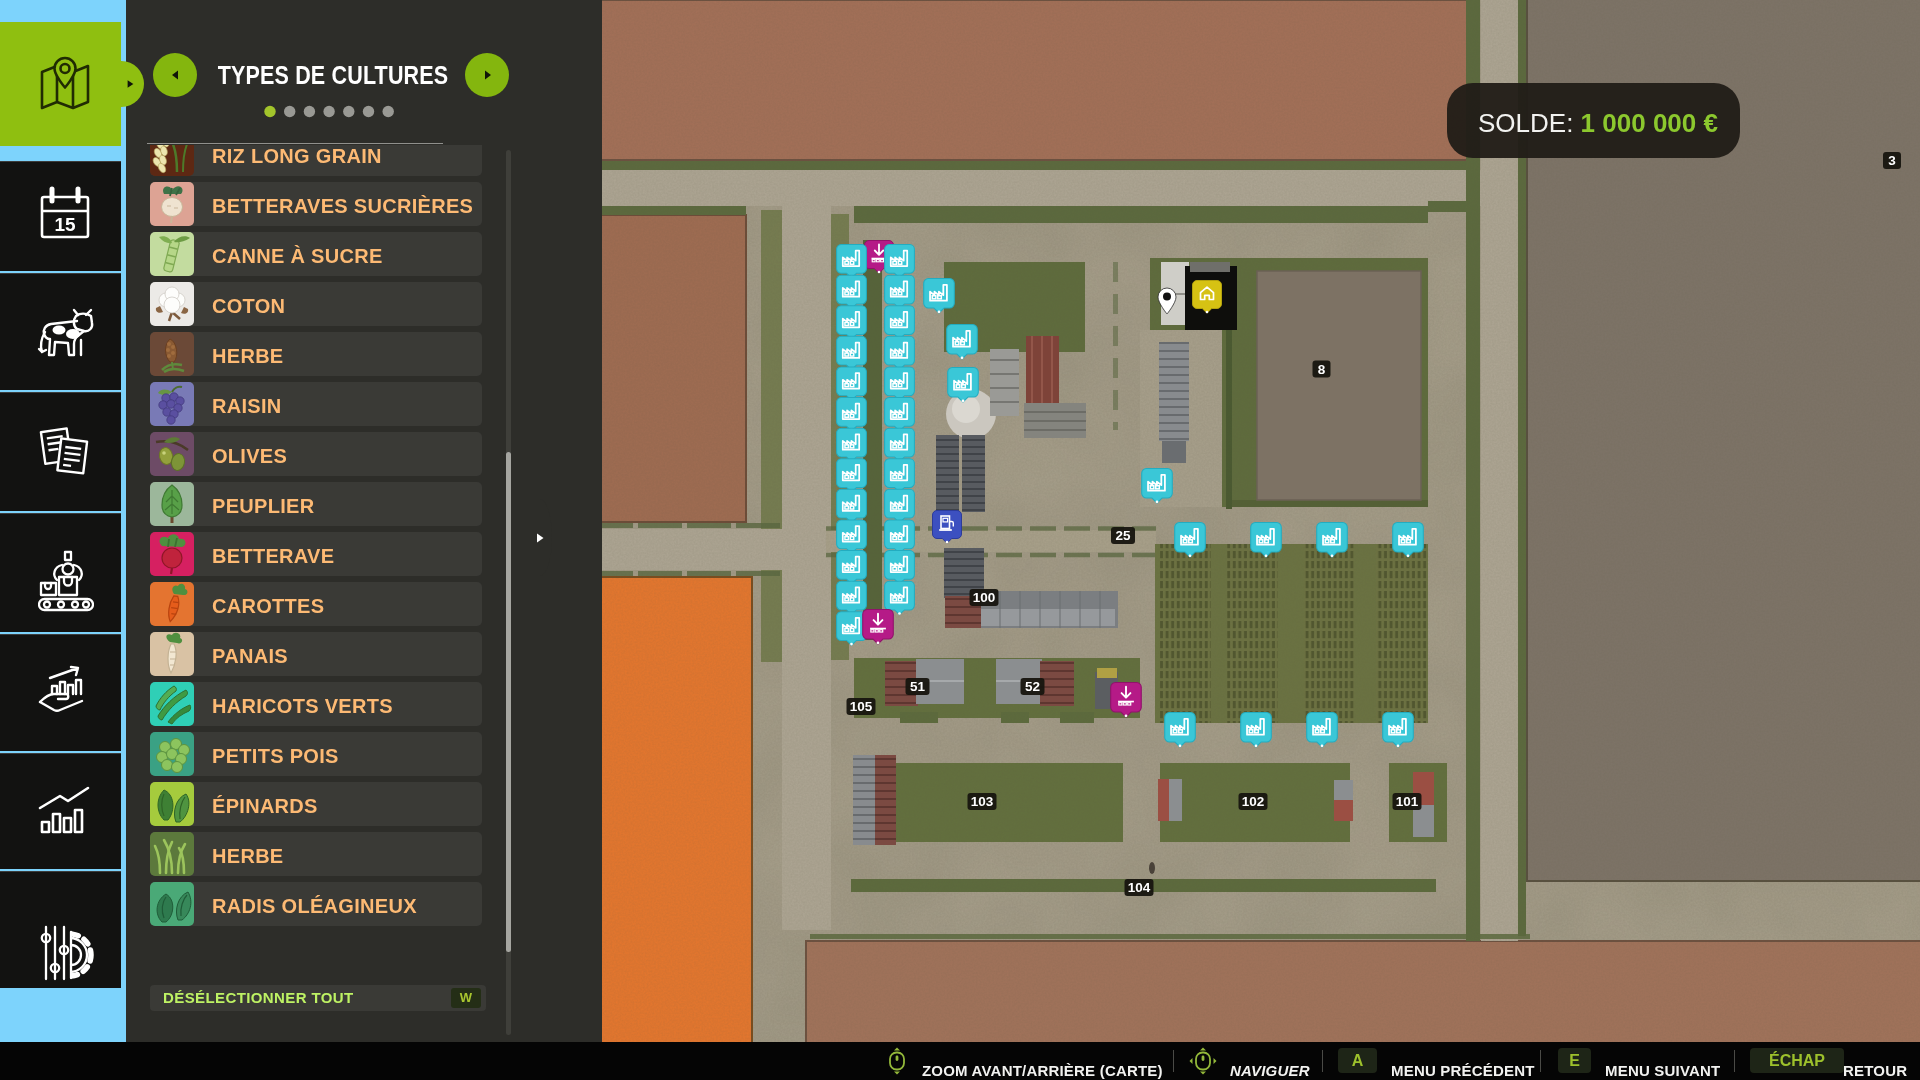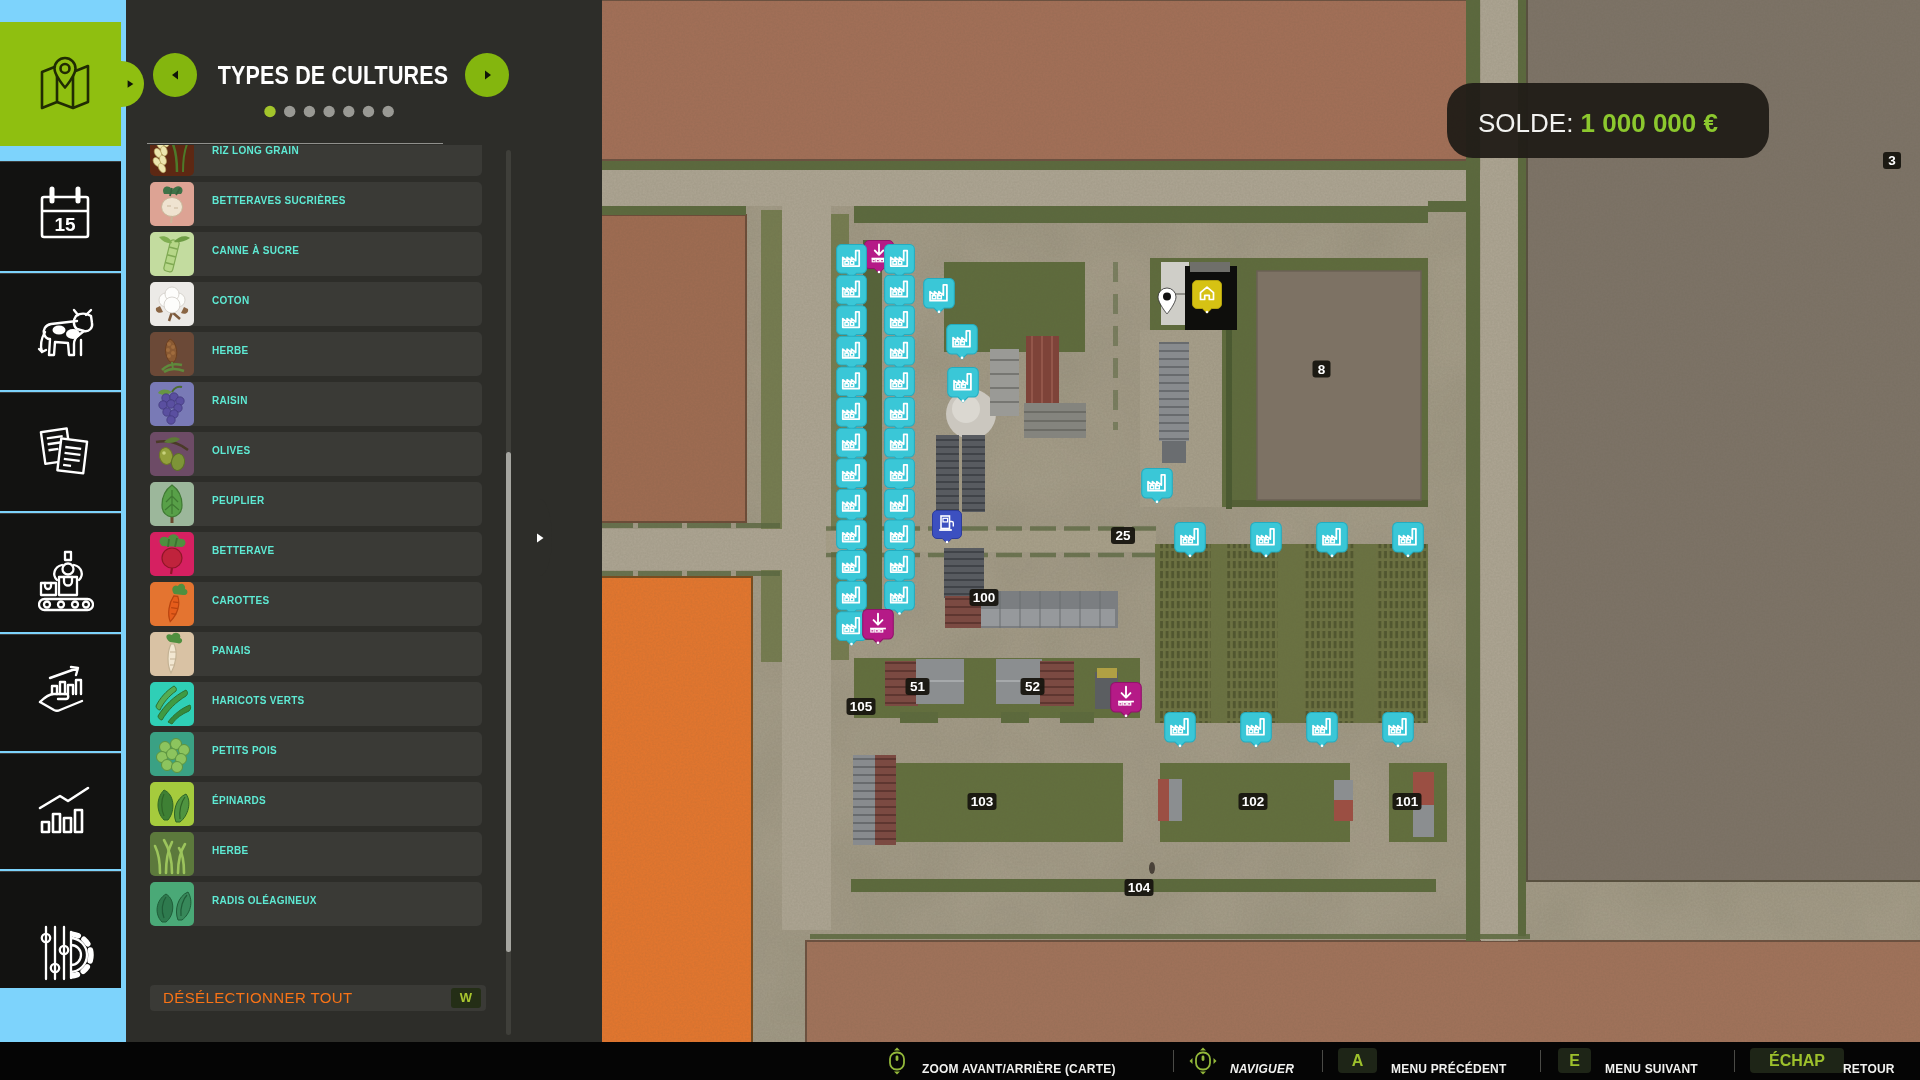--- a/index.html
+++ b/index.html
@@ -1,23 +1,23 @@
 <!DOCTYPE html>
 <html><head>
 <meta charset="utf-8">
 <style>
   html,body{margin:0;padding:0;width:1920px;height:1080px;overflow:hidden;background:#000;
     font-family:"Liberation Sans", sans-serif;}
   .abs{position:absolute;}
   #stage{position:relative;width:1920px;height:1080px;}
   .row{position:absolute;left:24px;width:332px;height:44px;background:#3a3a36;border-radius:5px;}
-  .row .lbl{position:absolute;left:62px;top:13px;color:#5eead4;font-size:10px;font-weight:bold;letter-spacing:0.3px;}
+  .row .lbl{position:absolute;left:62px;top:13px;color:#fdba74;font-size:20px;font-weight:bold;letter-spacing:0.3px;}
   .tile{position:absolute;left:0;top:0;width:44px;height:44px;}
   .sep{position:absolute;top:1050px;width:1px;height:22px;background:#4a4a46;}
-  .btxt{position:absolute;top:1062px;color:#f2f2f0;font-size:12px;font-weight:bold;letter-spacing:0.2px;white-space:nowrap;}
+  .btxt{position:absolute;top:1062px;color:#f2f2f0;font-size:15px;font-weight:bold;letter-spacing:0.2px;white-space:nowrap;}
   .kbd{position:absolute;top:1048px;height:25px;background:#1e2517;border-radius:4px;color:#9dc12c;font-size:16px;font-weight:bold;text-align:center;line-height:25px;}
 </style>
 </head>
 <body>
 <div id="stage">
 
 <svg id="mapsvg" class="abs" style="left:540px;top:0;" width="1380" height="1042" viewBox="540 0 1380 1042">
 <defs>
   <filter id="noise1" x="0" y="0" width="100%" height="100%">
     <feTurbulence type="fractalNoise" baseFrequency="0.55" numOctaves="2" seed="7" result="n"></feTurbulence>
@@ -710,31 +710,31 @@
             <span class="lbl">RADIS OLÉAGINEUX</span>
           </div>
     </div>
   </div>
 
   <div class="abs" style="left:380px;top:150px;width:5px;height:885px;background:#3f3f3a;border-radius:3px;"></div>
 
   <div class="abs" style="left:380px;top:452px;width:5px;height:500px;background:#a5a5a0;border-radius:3px;"></div>
 
   <div class="abs" style="left:24px;top:985px;width:336px;height:26px;background:#3a3a36;border-radius:4px;">
-    <div class="abs" style="left:13px;top:4px;color:#f97316;font-size:15px;font-weight:normal;letter-spacing:0.4px;">DÉSÉLECTIONNER TOUT</div>
+    <div class="abs" style="left:13px;top:4px;color:#bef264;font-size:15px;font-weight:bold;letter-spacing:0.4px;">DÉSÉLECTIONNER TOUT</div>
     <div class="abs" style="right:5px;top:3px;width:30px;height:20px;background:#242e16;border-radius:3px;text-align:center;color:#a8c52f;font-size:13px;font-weight:bold;line-height:20px;">W</div>
   </div>
 </div>
 
 <div class="abs" style="left:528px;top:499px;width:24px;height:77px;border-radius:50%;background:#2d2d29;clip-path:inset(0 0 0 12px);"></div>
 <svg class="abs" style="left:535px;top:532px;" width="10" height="12" viewBox="0 0 10 12">
       <path d="M2,1.5 L8.5,6 L2,10.5 Z" fill="#fff"></path>
     </svg>
 
-<div id="solde" class="abs" style="left:1447px;top:83px;width:322px;height:75px;border-radius:26px;background:rgba(33,28,23,0.95);">
+<div id="solde" class="abs" style="left:1447px;top:83px;width:293px;height:75px;border-radius:26px;background:rgba(33,28,23,0.95);">
   <div class="abs" style="left:31px;top:25px;font-size:26px;color:#f2f2f0;">SOLDE: <span style="color:#8cc82e;font-weight:bold;">1 000 000 €</span></div>
 </div>
 
 <div id="bottombar" class="abs" style="left:0;top:1042px;width:1920px;height:38px;background:#050505;"></div>
 
 <svg class="abs" style="left:886px;top:1046px;" width="22" height="30" viewBox="0 0 22 30" fill="none" stroke="#93b83a" stroke-width="1.8">
   <path d="M11,1.5 l3,3 h-6 z" fill="#93b83a" stroke="none"></path>
   <path d="M11,28.5 l3,-3 h-6 z" fill="#93b83a" stroke="none"></path>
   <rect x="4" y="6.5" width="14" height="17" rx="6.5"></rect>
   <rect x="9.6" y="9.5" width="2.8" height="5.5" rx="1.4" fill="#93b83a" stroke="none"></rect>

